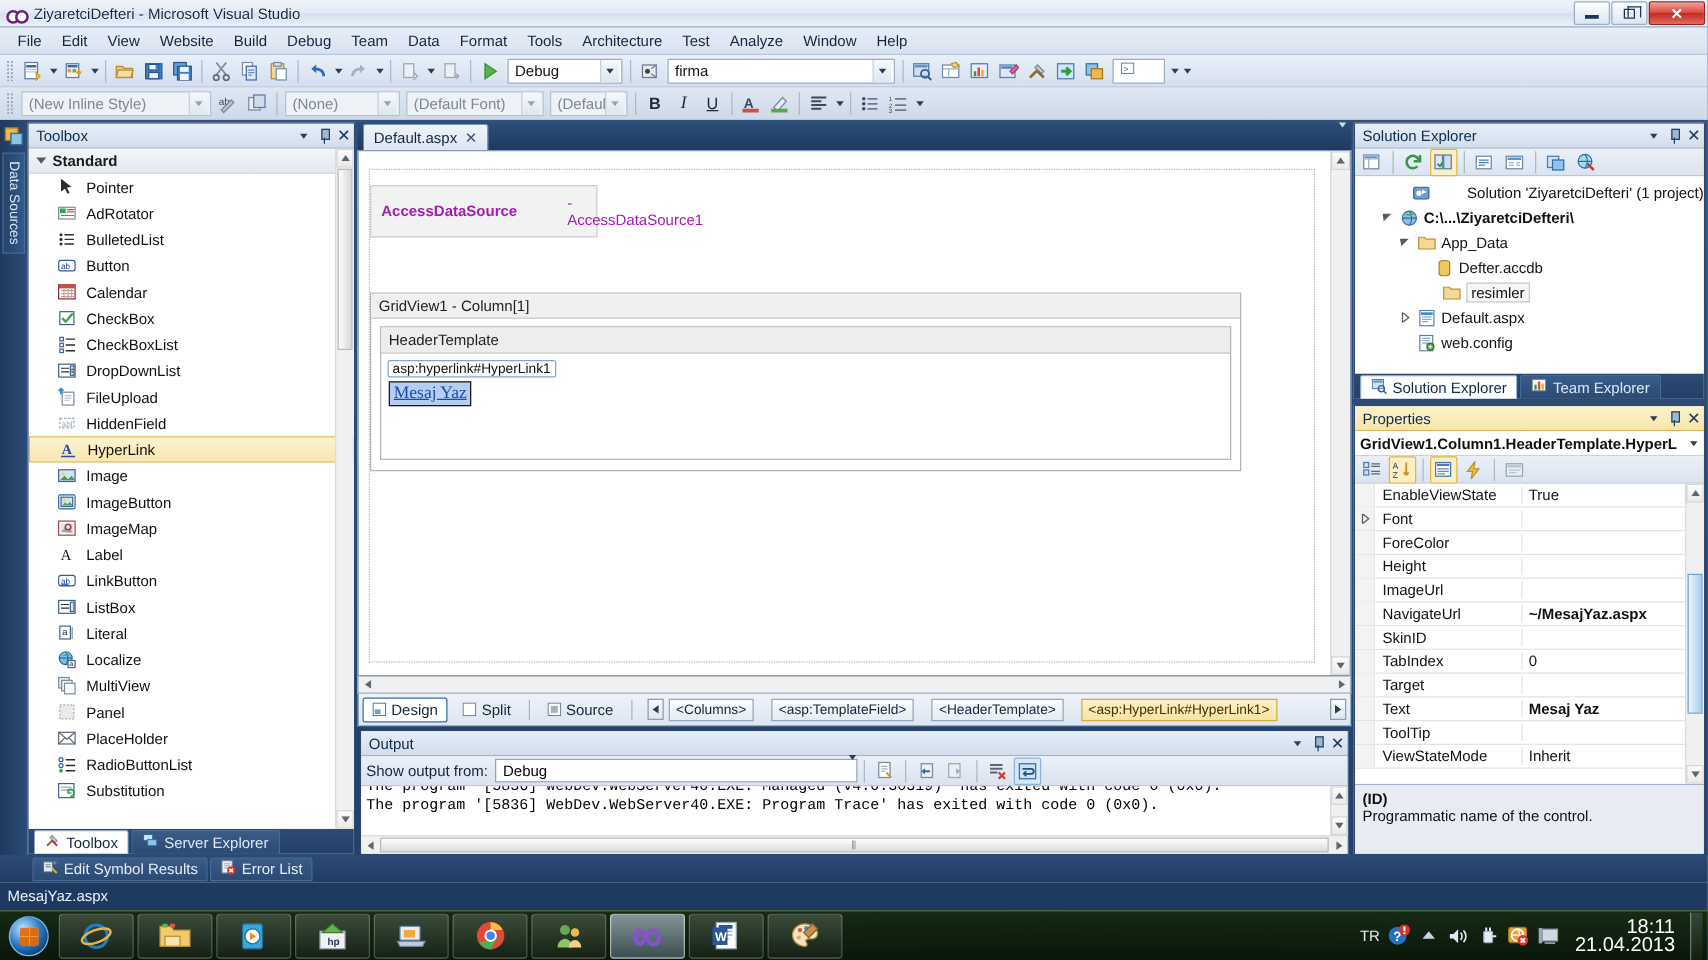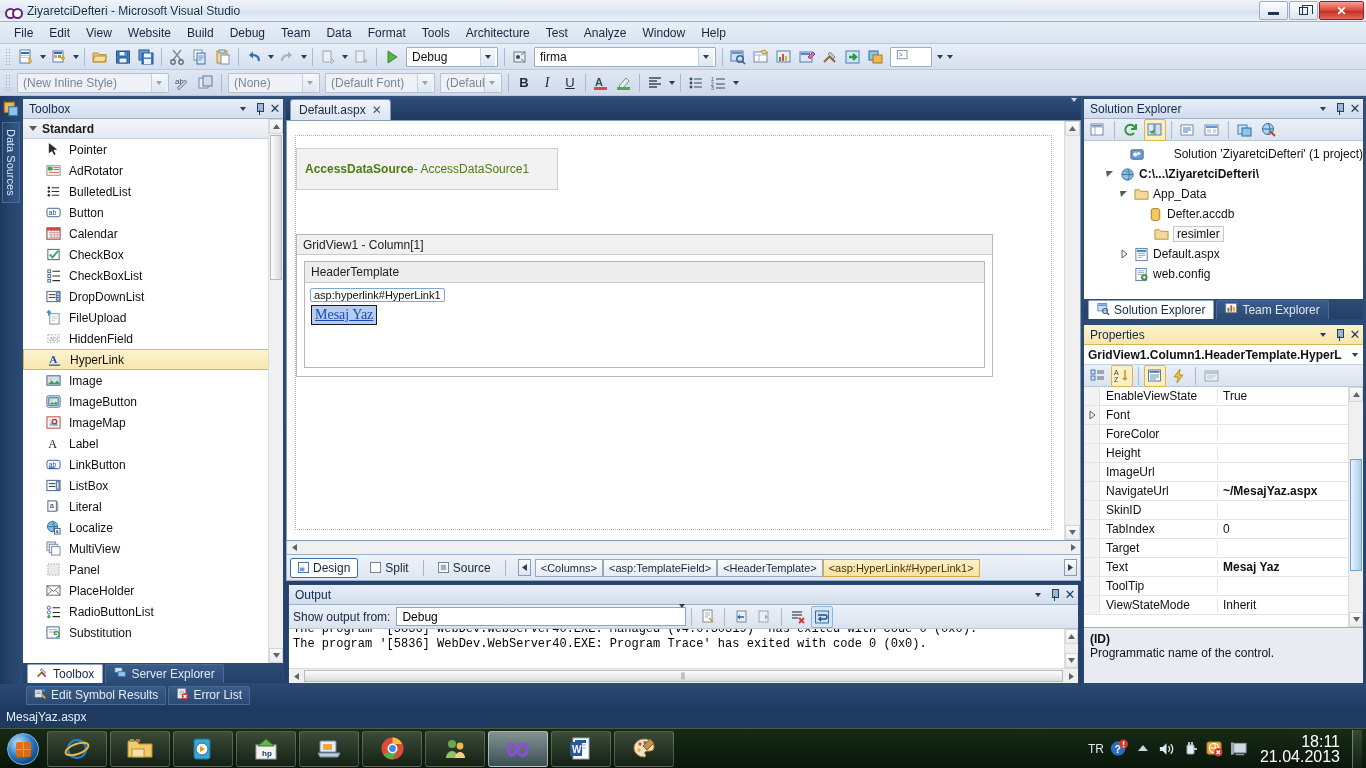--- a/index.html
+++ b/index.html
@@ -183,23 +183,23 @@
   }
   .doc-tab .tclose { font-size: 12px; color: #3a5574; }
   .doc-tabs .drop { position:absolute; right: 4px; bottom: 4px; }
 
   .design-surface { flex: 1; background: #fff; border: 1px solid #8399b4; position: relative; overflow: hidden; }
   .form-region {
     position: absolute; left: 8px; top: 14px; right: 28px; bottom: 10px;
     border: 1px dotted #b6b6b6;
   }
   .ads-box {
-    position: absolute; left: 0; top: 12px; width: 262px; height: 42px;
+    position: absolute; left: 0; top: 12px; width: 182px; height: 42px;
     background: #f2f2f2; border: 1px solid #cfcfcf;
-    display: flex; align-items: center; padding-left: 8px; font-size: 12px; color: #4d7c0f;
+    display: flex; align-items: center; padding-left: 8px; font-size: 12px; color: #a21caf; gap: 40px;
   }
   .ads-box b { font-weight: bold; }
   .gv-box {
     position: absolute; left: 0; top: 98px; width: 697px; height: 143px;
     border: 1px solid #b6b6b6; background: #fff;
   }
   .gv-head {
     height: 20px; background: #f0f0f0; border-bottom: 1px solid #c9c9c9;
     display: flex; align-items: center; padding-left: 6px; font-size: 12px; color: #222;
   }
@@ -1049,21 +1049,21 @@
             </svg>
           <span>Source</span>
         </div>
         <div class="vsep"></div>
         <div class="bcrumb">
           <span class="bc-nav">
             <svg width="5" height="7" viewBox="0 0 5 7">
                 <path d="M5 0L0 3.5 5 7z" fill="#2d3f55"></path>
               </svg>
           </span>
-          <span id="bc-items" style="display:flex;gap:0">
+          <span id="bc-items" style="display:flex;gap:14px">
               <span class="bc-item">&lt;Columns&gt;</span>
               <span class="bc-item">&lt;asp:TemplateField&gt;</span>
               <span class="bc-item">&lt;HeaderTemplate&gt;</span>
               <span class="bc-item sel">&lt;asp:HyperLink#HyperLink1&gt;</span>
             </span>
         </div>
         <span style="flex:1"></span>
         <span class="bc-nav">
           <svg width="5" height="7" viewBox="0 0 5 7">
               <path d="M0 0l5 3.5L0 7z" fill="#2d3f55"></path>

